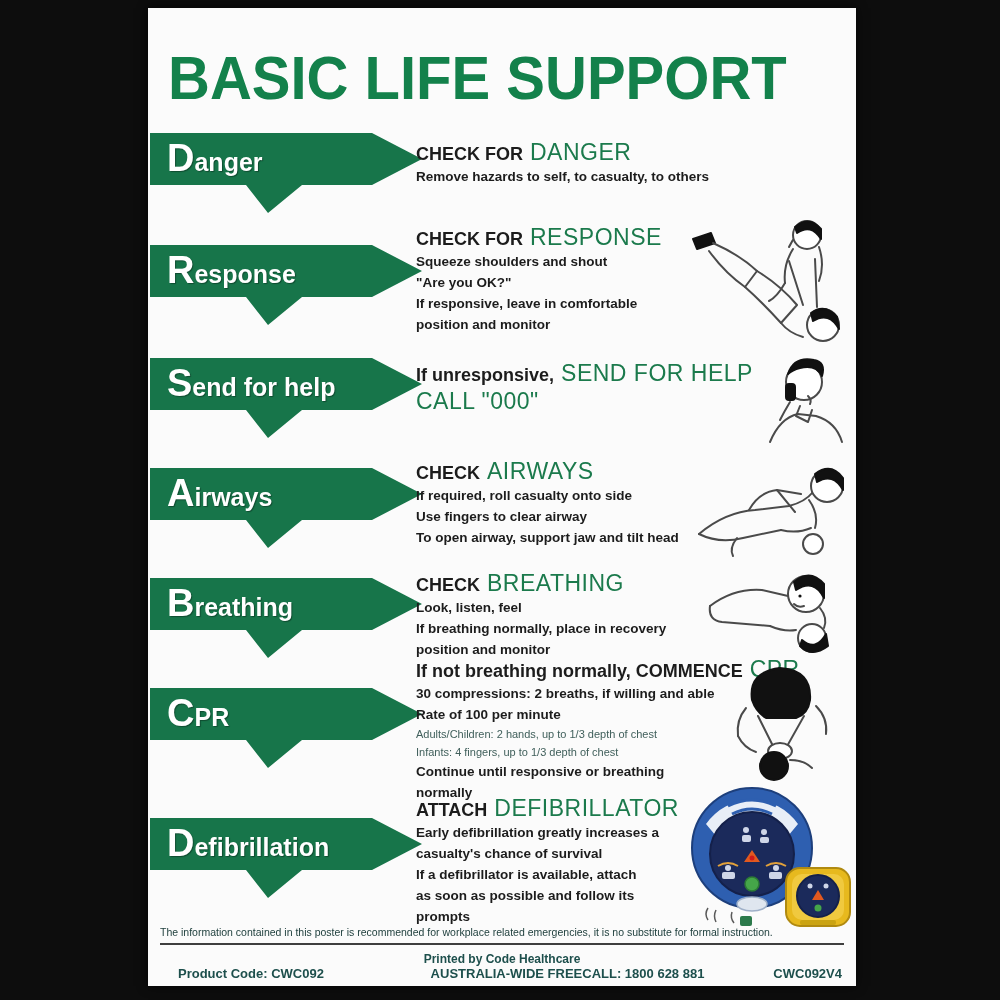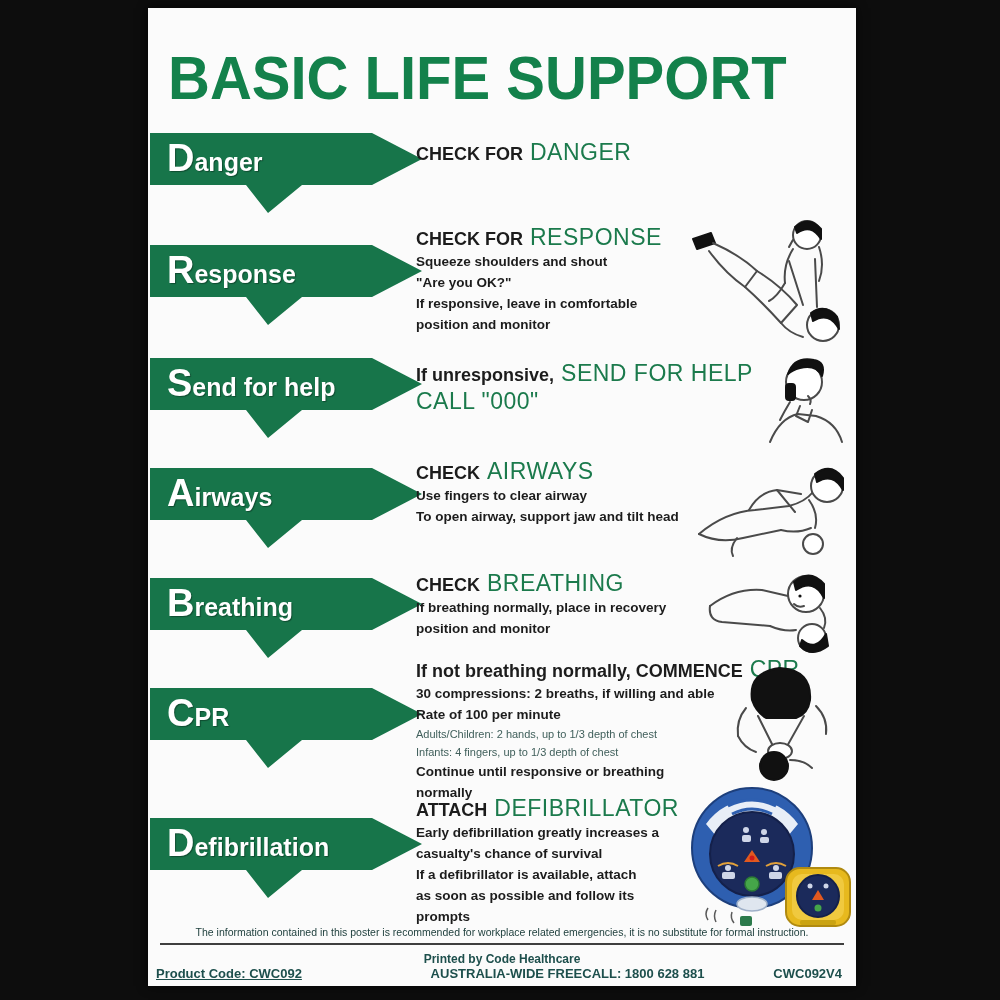--- a/index.html
+++ b/index.html
@@ -40,48 +40,49 @@
   .hp{font-weight:bold;font-size:18px;color:var(--text,#1c1c1c);}
   .hk{font-size:23px;color:var(--keyword-green,#1b7a4c);margin-left:7px;letter-spacing:.5px;}
   .hk2{font-size:23px;color:var(--keyword-green,#1b7a4c);letter-spacing:.5px;line-height:28px;}
   .line{font-size:13.5px;font-weight:bold;line-height:21px;white-space:nowrap;}
   .line-sm{font-size:11px;font-weight:normal;color:#41605c;line-height:18px;white-space:nowrap;}
   
   .illus{position:absolute;}
   .illus svg{display:block;}
   
   .disclaimer{
-    position:absolute;left:12px;top:918px;width:684px;text-align:center;
+    position:absolute;left:12px;top:918px;width:684px;text-align:left;
     font-size:10.5px;color:#20403e;font-weight:normal;
     border-bottom:2px solid #3f3f3f;padding-bottom:5px;
   }
   .printed{
     position:absolute;left:0;top:944px;width:708px;text-align:center;
     font-size:12px;font-weight:bold;color:var(--footer-teal,#1d4f4c);
   }
   .foot-row{position:absolute;left:0;top:958px;width:708px;font-size:13px;font-weight:bold;color:var(--footer-teal,#1d4f4c);}
-  .foot-left{position:absolute;left:8px;top:0;text-decoration:underline;}
+  .foot-left{position:absolute;left:30px;top:0;}
   .foot-center{position:absolute;left:0;width:839px;text-align:center;top:0;}
   .foot-right{position:absolute;right:14px;top:0;}
 </style>
 </head>
 <body>
 
 <div class="poster">
 
   <div class="title">BASIC LIFE SUPPORT</div>
 
   <div class="banner" style="top:125px">
     <div class="banner-shape"></div>
     <div class="banner-label">Danger</div>
   </div>
   <div class="txt" style="top:131px">
     <div class="heading">
       <span class="hp">CHECK FOR</span><span class="hk">DANGER</span>
     </div>
+    <div class="line">Remove hazards to self, to casualty, to others</div>
   </div>
 
   <div class="banner" style="top:237px">
     <div class="banner-shape"></div>
     <div class="banner-label">Response</div>
   </div>
   <div class="txt" style="top:216px">
     <div class="heading">
       <span class="hp">CHECK FOR</span><span class="hk">RESPONSE</span>
     </div>
@@ -136,20 +137,21 @@
   </div>
 
   <div class="banner" style="top:460px">
     <div class="banner-shape"></div>
     <div class="banner-label">Airways</div>
   </div>
   <div class="txt" style="top:450px">
     <div class="heading">
       <span class="hp">CHECK</span><span class="hk">AIRWAYS</span>
     </div>
+    <div class="line">If required, roll casualty onto side</div>
     <div class="line">Use fingers to clear airway</div>
     <div class="line">To open airway, support jaw and tilt head</div>
   </div>
   <div class="illus" style="left:537px;top:440px">
     <svg width="172" height="115" viewBox="0 0 172 115">
       <g fill="none" stroke="#4a4a4a" stroke-width="2" stroke-linecap="round" stroke-linejoin="round">
         <path d="M14,86 Q40,64 70,62 L104,58 Q120,54 128,44"></path>
         <path d="M14,86 Q34,96 58,90 L96,82"></path>
         <circle cx="142" cy="38" r="16" fill="#fff"></circle>
         <path d="M130,26 Q146,14 158,30 L158,42 Q148,24 132,34 Z" fill="#111" stroke="#111"></path>
@@ -164,20 +166,21 @@
   </div>
 
   <div class="banner" style="top:570px">
     <div class="banner-shape"></div>
     <div class="banner-label">Breathing</div>
   </div>
   <div class="txt" style="top:562px">
     <div class="heading">
       <span class="hp">CHECK</span><span class="hk">BREATHING</span>
     </div>
+    <div class="line">Look, listen, feel</div>
     <div class="line">If breathing normally, place in recovery</div>
     <div class="line">position and monitor</div>
   </div>
   <div class="illus" style="left:552px;top:552px">
     <svg width="158" height="102" viewBox="0 0 158 102">
       <g fill="none" stroke="#4a4a4a" stroke-width="2" stroke-linecap="round" stroke-linejoin="round">
         <path d="M10,46 Q34,28 62,30 L88,36"></path>
         <path d="M10,46 Q8,60 22,62 L70,66"></path>
         <circle cx="106" cy="34" r="18" fill="#fff"></circle>
         <path d="M94,22 Q110,8 124,24 L124,38 Q114,18 96,30 Z" fill="#111" stroke="#111"></path>

